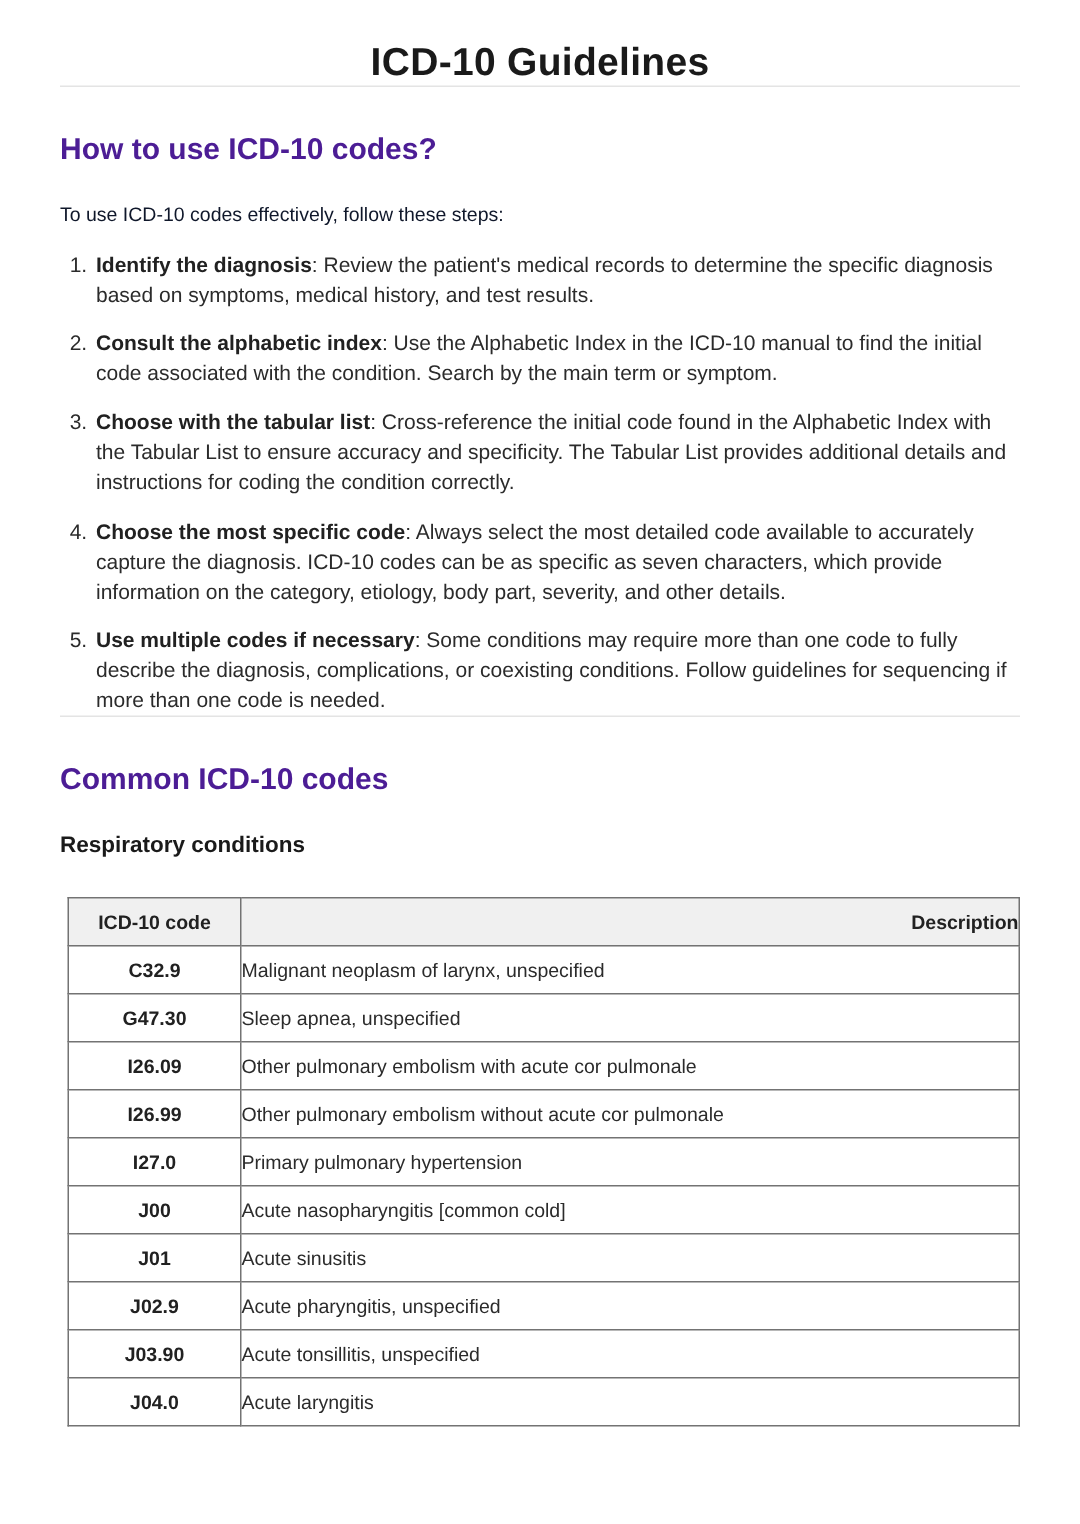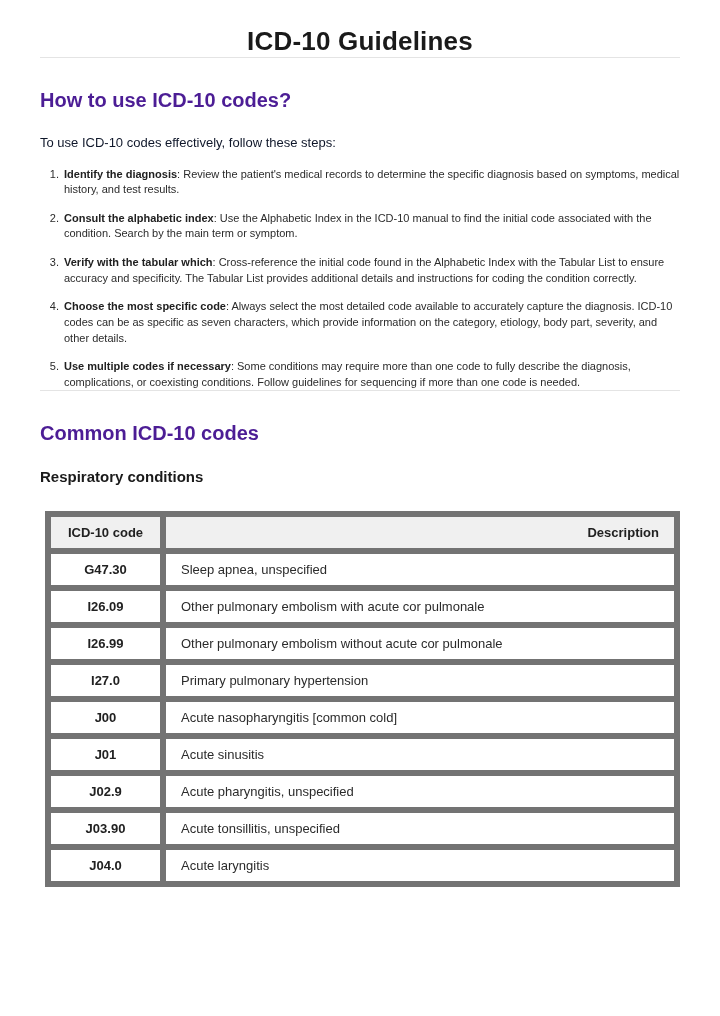--- a/index.html
+++ b/index.html
@@ -40,21 +40,21 @@
   }
   p.intro {
     font-size: 13px;
     line-height: 1.42;
     margin-top: 22px;
     color: #0f172a;
   }
   ol.steps {
     margin-top: 14px;
     padding-left: 22px;
-    font-size: 11px;
+    font-size: 14px;
     line-height: 1.42;
     color: #2b2b2b;
   }
   ol.steps li {
     margin-bottom: 13px;
     padding-left: 2px;
   }
   ol.steps li:last-child { margin-bottom: 0; }
   .step-term { font-weight: bold; color: #212121; }
   h3.sub-heading {
@@ -66,22 +66,22 @@
   table.icd-table {
     margin-top: 26px;
     margin-left: 5px;
     width: 635px;
     border-collapse: collapse;
     font-size: 13px;
     color: #2b2b2b;
   }
   table.icd-table th,
   table.icd-table td {
-    border: 6px solid #737373;
-    padding: 8px 15px;
+    border: 1px solid #737373;
+    padding: 8px 0;
     line-height: 15px;
     vertical-align: middle;
   }
   table.icd-table thead th {
     background: #f0f0f0;
     font-weight: bold;
     color: #212121;
   }
   th.col-code, td.cell-code {
     width: 115px;
@@ -101,39 +101,43 @@
 
   <hr class="divider hr-1">
 
   <h2 class="section-heading">How to use ICD-10 codes?</h2>
 
   <p class="intro">To use ICD-10 codes effectively, follow these steps:</p>
 
   <ol class="steps">
     <li><span class="step-term">Identify the diagnosis</span><span>: Review the patient's medical records to determine the specific diagnosis based on symptoms, medical history, and test results.</span></li>
     <li><span class="step-term">Consult the alphabetic index</span><span>: Use the Alphabetic Index in the ICD-10 manual to find the initial code associated with the condition. Search by the main term or symptom.</span></li>
-    <li><span class="step-term">Verify with the tabular which</span><span>: Cross-reference the initial code found in the Alphabetic Index with the Tabular List to ensure accuracy and specificity. The Tabular List provides additional details and instructions for coding the condition correctly.</span></li>
+    <li><span class="step-term">Choose with the tabular list</span><span>: Cross-reference the initial code found in the Alphabetic Index with the Tabular List to ensure accuracy and specificity. The Tabular List provides additional details and instructions for coding the condition correctly.</span></li>
     <li><span class="step-term">Choose the most specific code</span><span>: Always select the most detailed code available to accurately capture the diagnosis. ICD-10 codes can be as specific as seven characters, which provide information on the category, etiology, body part, severity, and other details.</span></li>
     <li><span class="step-term">Use multiple codes if necessary</span><span>: Some conditions may require more than one code to fully describe the diagnosis, complications, or coexisting conditions. Follow guidelines for sequencing if more than one code is needed.</span></li>
   </ol>
 
   <hr class="divider hr-2">
 
   <h2 class="section-heading">Common ICD-10 codes</h2>
 
   <h3 class="sub-heading">Respiratory conditions</h3>
 
   <table class="icd-table">
     <thead>
       <tr>
         <th class="col-code">ICD-10 code</th>
         <th class="col-desc">Description</th>
       </tr>
     </thead>
     <tbody>
+      <tr>
+        <td class="cell-code">C32.9</td>
+        <td class="cell-desc">Malignant neoplasm of larynx, unspecified</td>
+      </tr>
       <tr>
         <td class="cell-code">G47.30</td>
         <td class="cell-desc">Sleep apnea, unspecified</td>
       </tr>
       <tr>
         <td class="cell-code">I26.09</td>
         <td class="cell-desc">Other pulmonary embolism with acute cor pulmonale</td>
       </tr>
       <tr>
         <td class="cell-code">I26.99</td>

